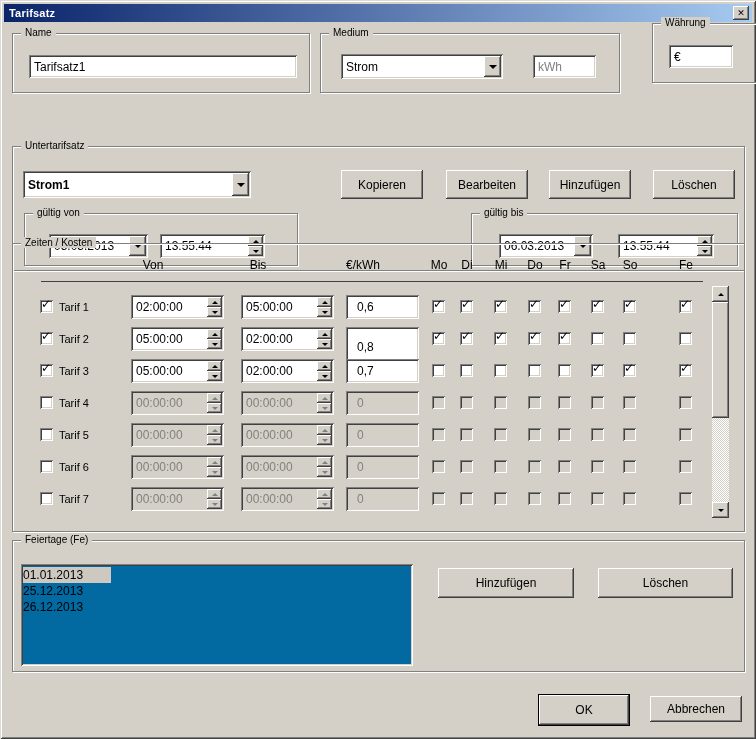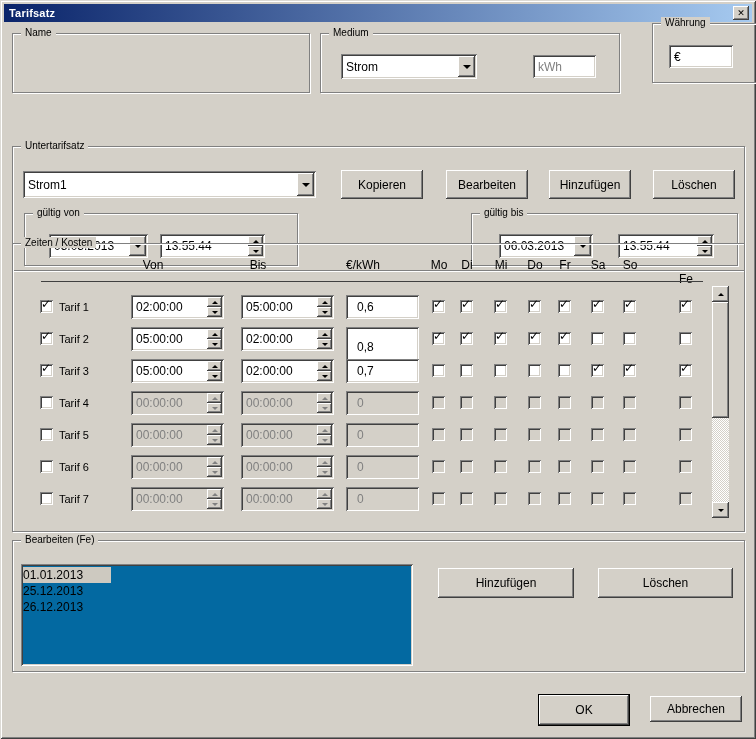--- a/index.html
+++ b/index.html
@@ -92,45 +92,48 @@
 
   <div class="titlebar">
     <span class="title">Tarifsatz</span>
     <div class="closebtn btn3d">
       <span class="xglyph">✕</span>
     </div>
   </div>
 
   <div class="group" style="left:12px;top:33px;width:296px;height:58px;">
     <span class="legend">Name</span>
+    <div class="field sunken" style="left:16px;top:21px;width:268px;height:23px;">
+      <span class="fieldtext">Tarifsatz1</span>
+    </div>
   </div>
 
   <div class="group" style="left:320px;top:33px;width:298px;height:58px;">
     <span class="legend">Medium</span>
-    <div class="combo sunken" style="left:20px;top:20px;width:136px;height:25px;">
+    <div class="combo sunken" style="left:20px;top:20px;width:162px;height:25px;">
       <span class="fieldtext">Strom</span>
       <div class="dropbtn btn3d">
         <span class="tri-down"></span>
       </div>
     </div>
     <div class="field sunken" style="left:212px;top:21px;width:63px;height:23px;">
       <span class="fieldtext" style="color:#808080;">kWh</span>
     </div>
   </div>
 
   <div class="group" style="left:636px;top:23px;width:107px;height:58px;margin-left:16px;">
     <span class="legend">Währung</span>
     <div class="field sunken" style="left:16px;top:21px;width:64px;height:23px;">
       <span class="fieldtext">€</span>
     </div>
   </div>
 
   <div class="group" style="left:12px;top:110px;width:731px;height:123px;margin-top:36px;">
     <span class="legend">Untertarifsatz</span>
-    <div class="combo sunken" style="left:10px;top:24px;width:293px;height:27px;">
+    <div class="combo sunken" style="left:10px;top:24px;width:228px;height:27px;font-weight:bold;">
       <span class="fieldtext">Strom1</span>
       <div class="dropbtn btn3d">
         <span class="tri-down"></span>
       </div>
     </div>
     <div class="pushbtn btn3d" style="left:433px;top:23px;width:82px;height:29px;">Bearbeiten</div>
     <div class="pushbtn btn3d" style="left:328px;top:23px;width:82px;height:29px;">Kopieren</div>
     <div class="pushbtn btn3d" style="left:536px;top:23px;width:82px;height:29px;">Hinzufügen</div>
     <div class="pushbtn btn3d" style="left:640px;top:23px;width:82px;height:29px;">Löschen</div>
 
@@ -183,21 +186,21 @@
     <span class="colhead" style="left:245px;top:14px;">Bis</span>
     <span class="colhead" style="left:350px;top:14px;">€/kWh</span>
     <div id="day-heads">
         <span class="colhead" style="left:426px;top:14px;">Mo</span>
         <span class="colhead" style="left:454px;top:14px;">Di</span>
         <span class="colhead" style="left:488px;top:14px;">Mi</span>
         <span class="colhead" style="left:522px;top:14px;">Do</span>
         <span class="colhead" style="left:552px;top:14px;">Fr</span>
         <span class="colhead" style="left:585px;top:14px;">Sa</span>
         <span class="colhead" style="left:617px;top:14px;">So</span>
-        <span class="colhead" style="left:673px;top:28px;">Fe</span>
+        <span class="colhead" style="left:673px;top:14px;">Fe</span>
       </div>
     <div class="sepline" style="left:28px;top:37px;width:662px;"></div>
     <div id="tariff-rows" style="position:absolute;inset:0;">
         <div class="trow" style="top:51px;">
           <span class="cb sunken" style="left:27px;top:5px;">
             <span class="check">✓</span>
           </span>
           <span class="rowlabel" style="left:46px;top:6px;">Tarif 1</span>
           <div class="spinfield sunken" style="left:118px;top:0;width:93px;height:24px;">
             <span class="fieldtext">02:00:00</span>
@@ -498,21 +501,21 @@
           <span class="tri-up-s"></span>
         </div>
       <div class="sbthumb btn3d" style="top:16px;height:116px;"></div>
       <div class="sbbtn btn3d sb-down">
           <span class="tri-down-s"></span>
         </div>
     </div>
   </div>
 
   <div class="group" style="left:12px;top:540px;width:731px;height:130px;">
-    <span class="legend">Bearbeiten (Fe)</span>
+    <span class="legend">Feiertage (Fe)</span>
     <div class="listbox sunken" style="left:8px;top:23px;width:392px;height:99px;padding-top:3px;" id="holiday-list">
         <div class="hitem"><span class="hsel">01.01.2013</span></div>
         <div class="hitem"><span>25.12.2013</span></div>
         <div class="hitem"><span>26.12.2013</span></div>
       </div>
     <div class="pushbtn btn3d" style="left:425px;top:27px;width:136px;height:30px;">Hinzufügen</div>
     <div class="pushbtn btn3d" style="left:585px;top:27px;width:135px;height:30px;">Löschen</div>
   </div>
 
   <div class="pushbtn btn3d" style="left:650px;top:696px;width:92px;height:26px;">Abbrechen</div>

